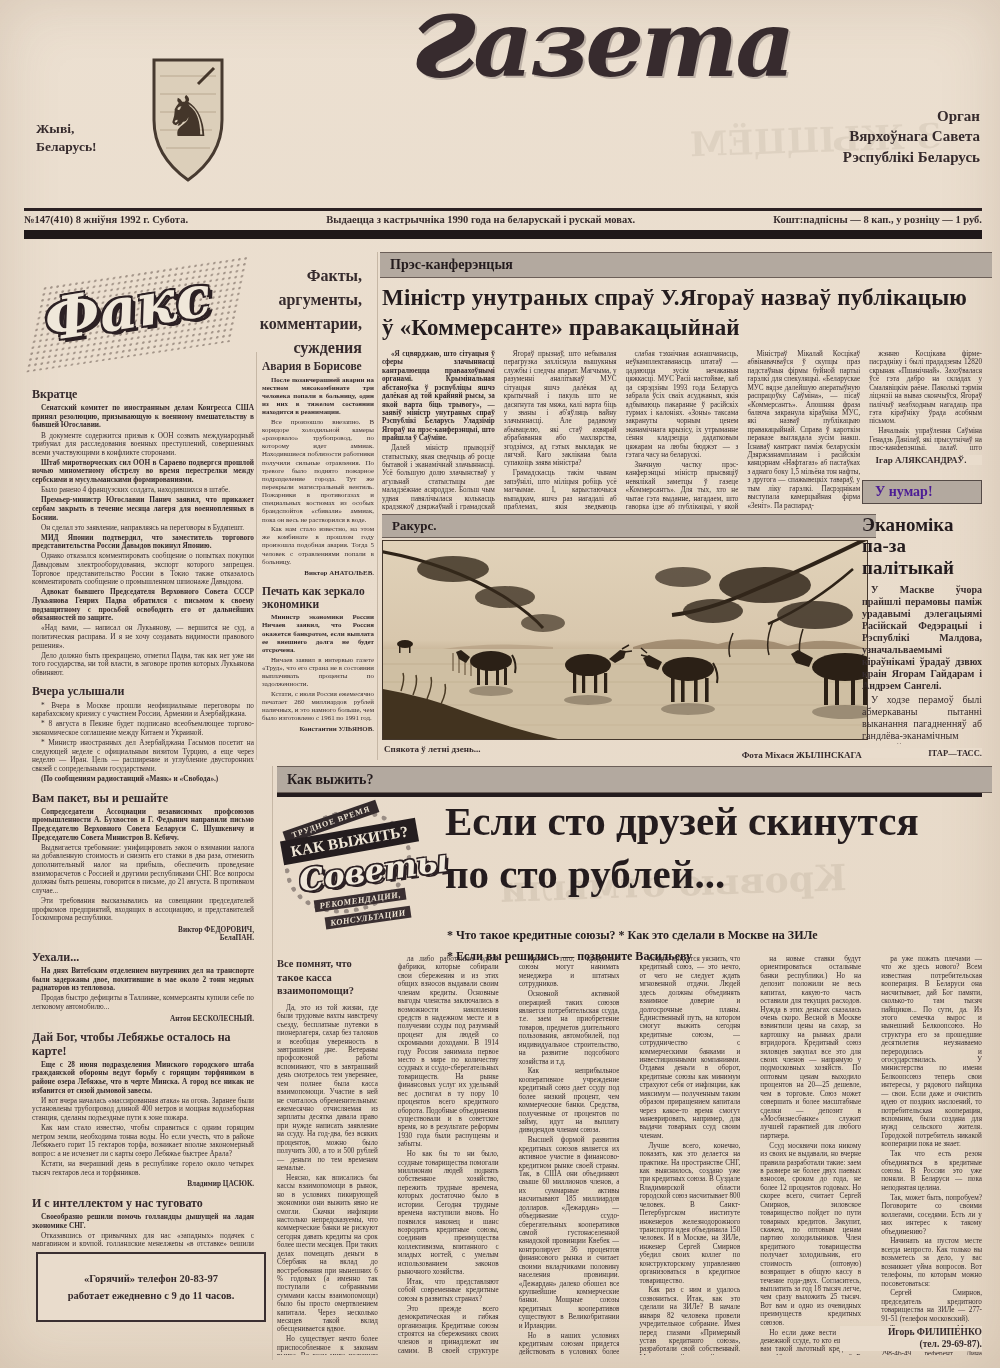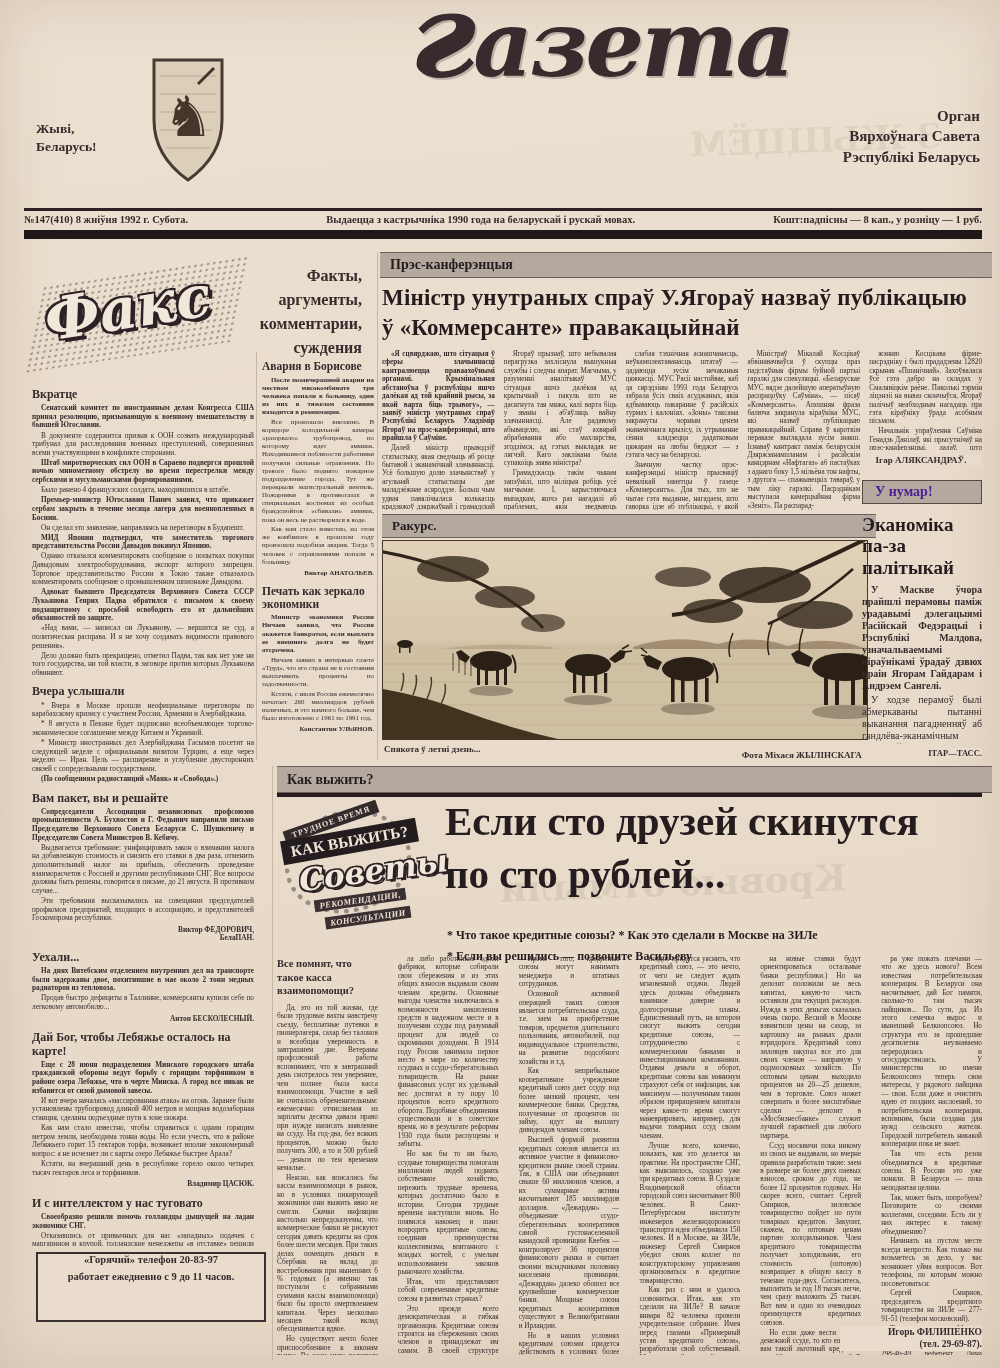--- a/index.html
+++ b/index.html
@@ -39,21 +39,21 @@
   .fax-main{left:32px;top:380px;width:222px;height:866px;overflow:hidden;
             font-size:7.3px;line-height:1.18;text-align:justify;}
   .fax-side{left:262px;top:352px;width:112px;height:410px;overflow:hidden;
             font-size:6.9px;line-height:1.18;text-align:justify;}
   .fax-side .art-h{font-size:11.5px;}
   .art-h{font-weight:bold;font-size:12px;line-height:1.1;margin:8px 0 3px;text-align:left;}
   .p,.pb{margin:0 0 1.5px;text-indent:9px;overflow-wrap:break-word;}
   .pb{font-weight:bold;}
   .byline{text-align:right;font-weight:bold;margin:3px 0 5px;}
   .hotline{left:36px;top:1252px;width:226px;height:66px;border:2px solid #3a2f31;background:#e9dccc;
-           display:flex;flex-direction:column;align-items:center;justify-content:flex-start;gap:6px;
+           display:flex;flex-direction:column;align-items:center;justify-content:center;gap:6px;
            font-weight:bold;font-size:10.5px;z-index:3;}
   .vline{width:1px;background:#c6b7a5;}
   
   .kicker{background:#b3a99f;border-top:1px solid #6b5f58;border-bottom:1px solid #6b5f58;
           color:#241c1e;font-weight:bold;font-size:14px;display:flex;align-items:center;padding-left:10px;}
   .press-kicker{left:380px;top:252px;width:602px;height:24px;}
   .rakurs-bar{left:382px;top:514px;width:484px;height:22px;font-size:13px;}
   .survive-kicker{left:277px;top:766px;width:705px;height:25px;}
   .rule-heavy2{left:277px;top:793px;width:705px;height:4px;background:#241c1e;}
   

